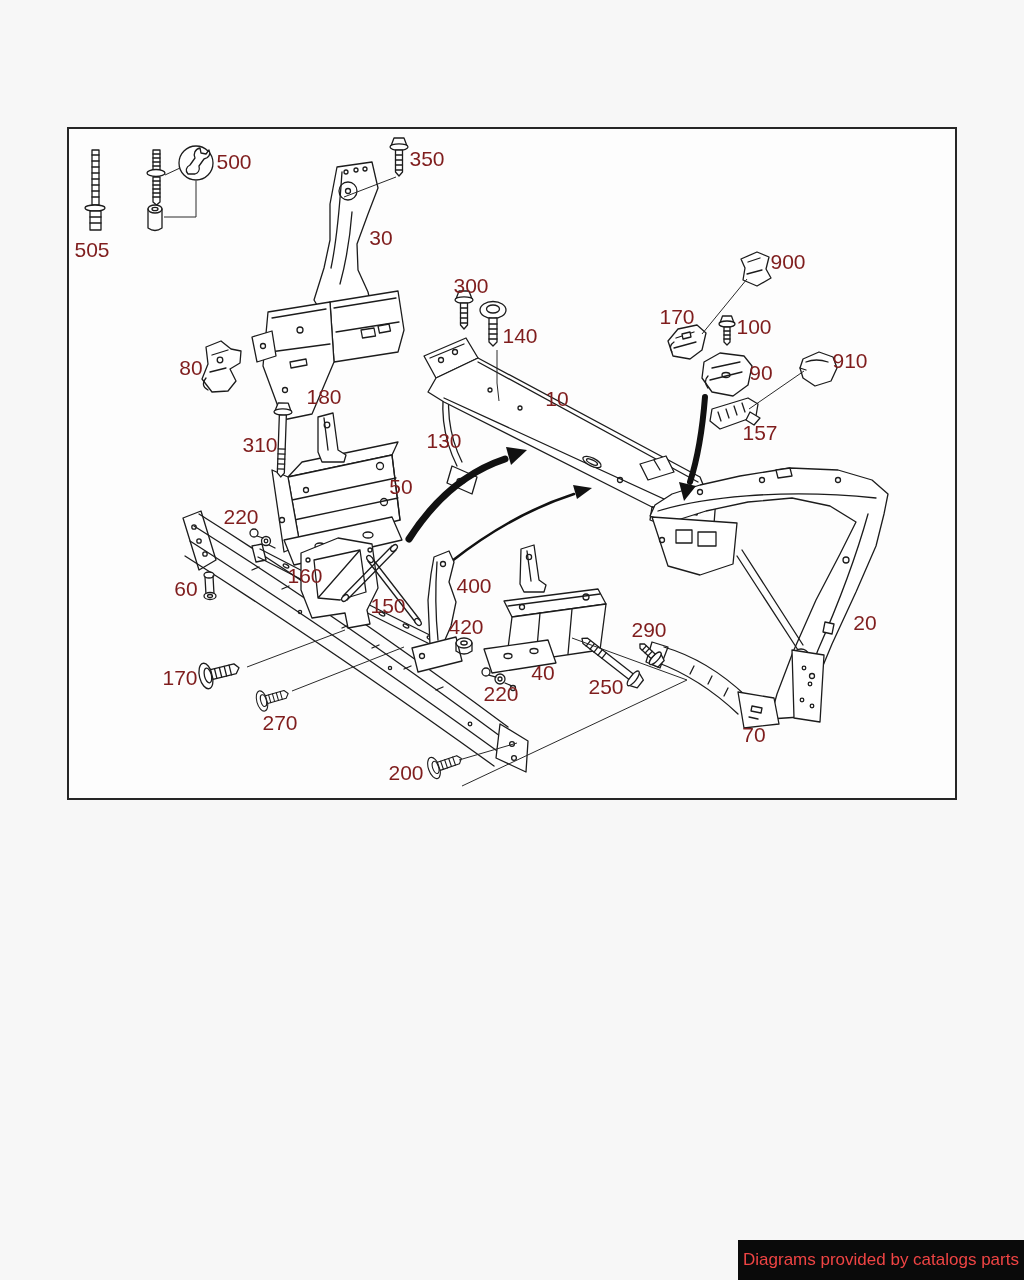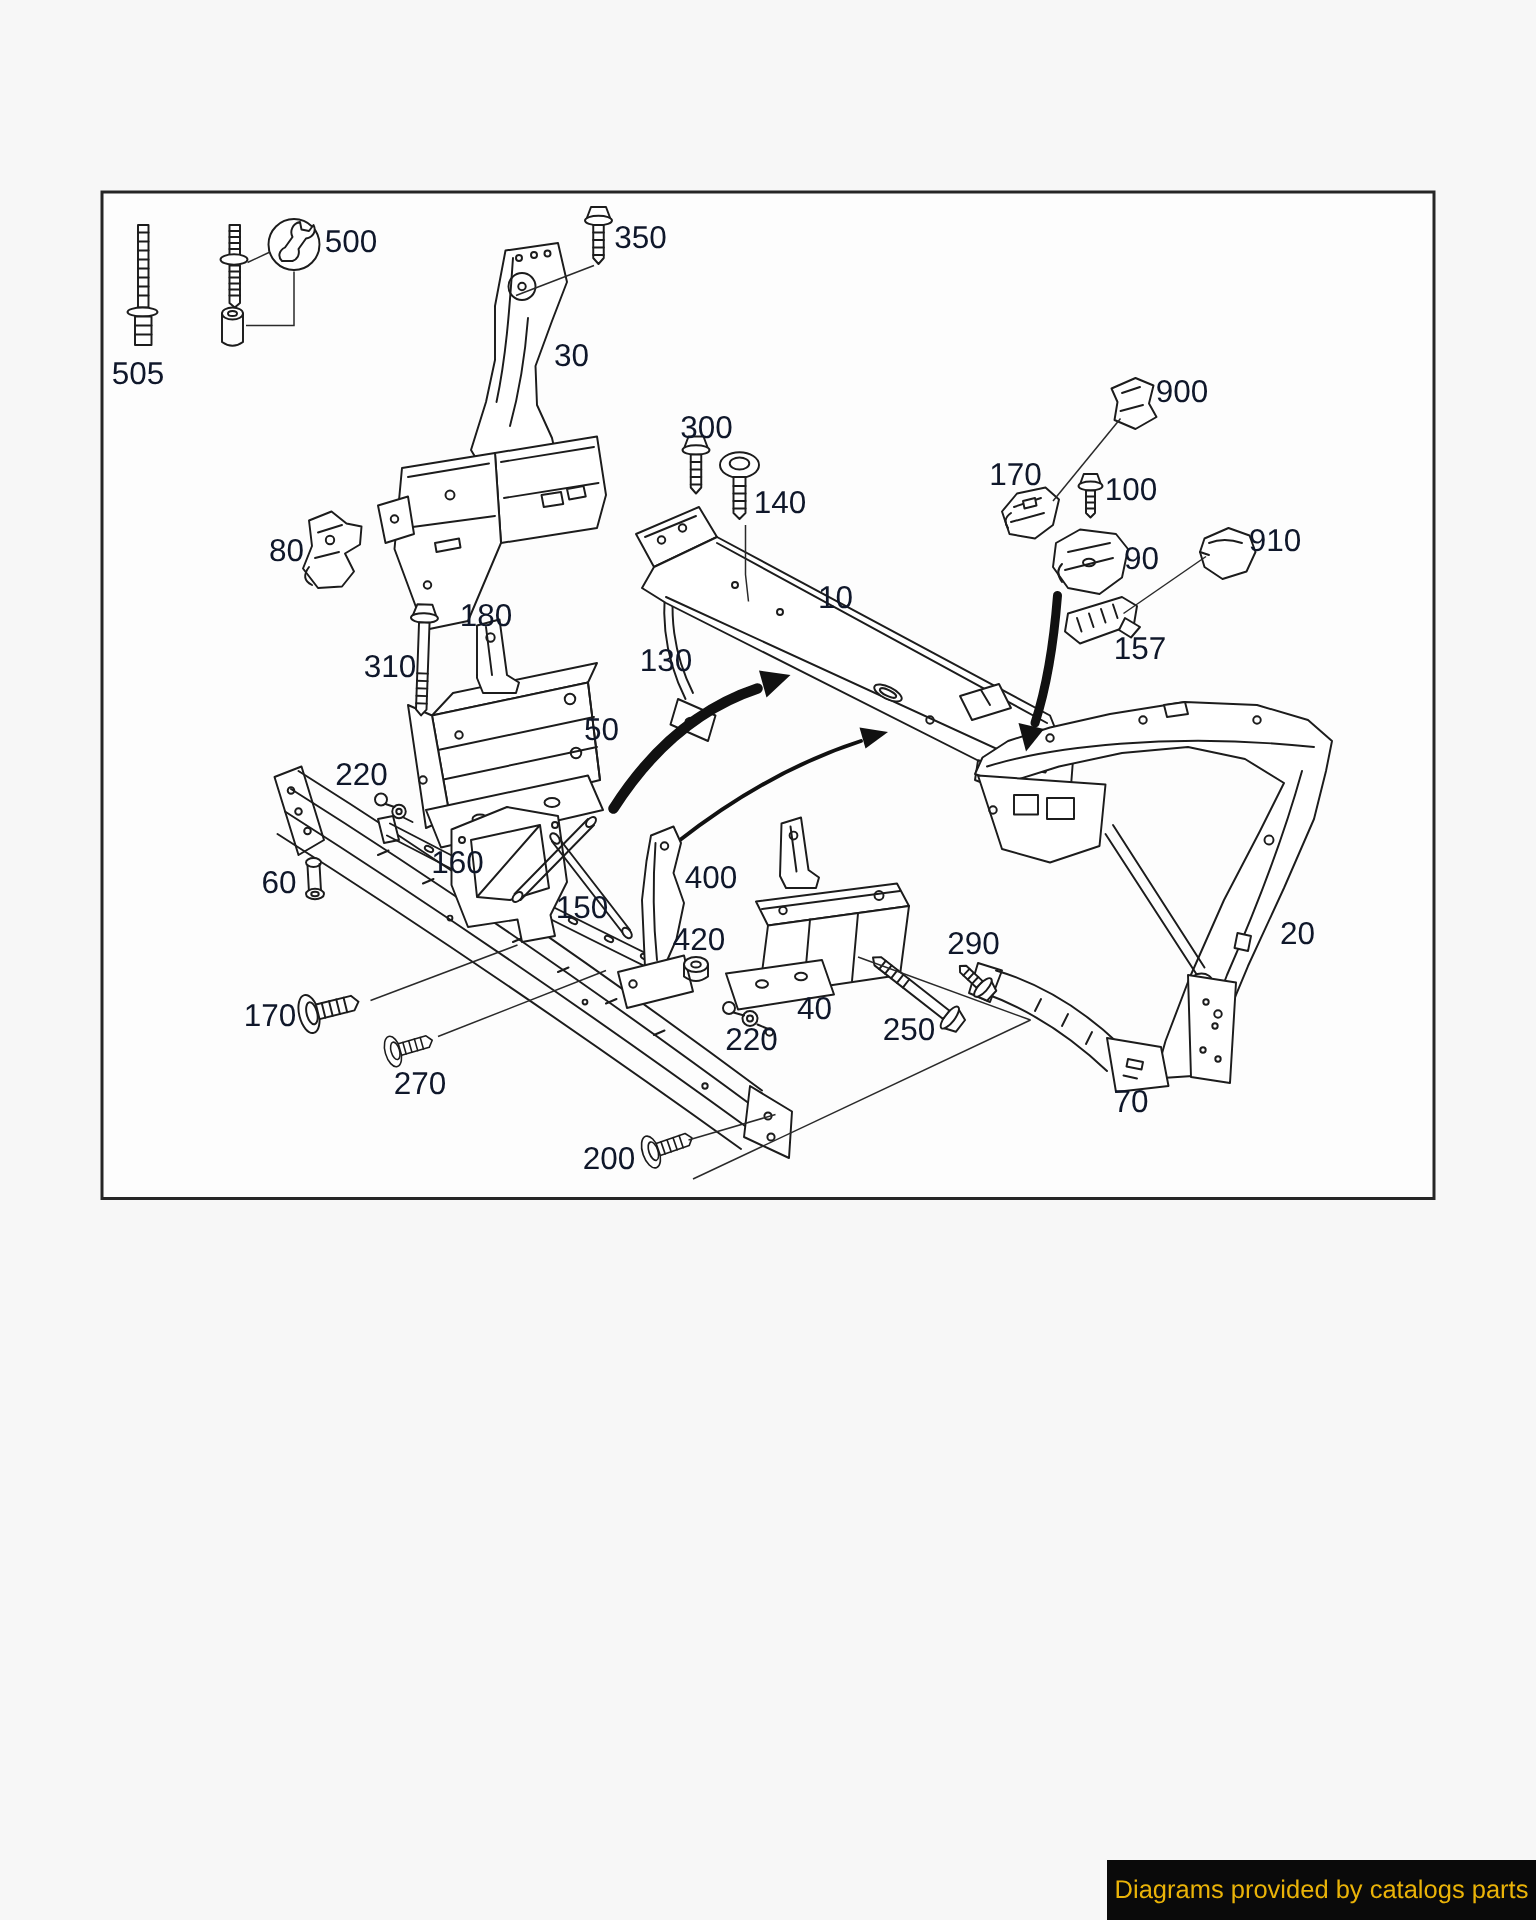--- a/index.html
+++ b/index.html
@@ -15,27 +15,27 @@
   svg.art *{vector-effect:none;}
   .ln{stroke:#1c1c1c;fill:none;stroke-width:1.3;stroke-linejoin:round;stroke-linecap:round;}
   .fw{stroke:#1c1c1c;fill:#ffffff;stroke-width:1.3;stroke-linejoin:round;}
   .thin{stroke:#2a2a2a;fill:none;stroke-width:1;}
   .arrA{stroke:#111;fill:none;stroke-width:7;stroke-linecap:round;}
   .arrB{stroke:#111;fill:none;stroke-width:2.6;stroke-linecap:round;}
   .arrC{stroke:#111;fill:none;stroke-width:6;stroke-linecap:round;}
   .ah{fill:#111;stroke:none;}
   .callout{
     position:absolute;transform:translate(-50%,-50%);
-    font-size:21px;color:#0f172a;white-space:nowrap;letter-spacing:0px;
+    font-size:21px;color:#7f1d1d;white-space:nowrap;letter-spacing:0px;
   }
   .credit-bar{
     position:absolute;left:738px;top:1240px;width:286px;height:40px;
     background:#0a0a0a;display:flex;align-items:center;justify-content:center;
   }
-  .credit-bar span{font-size:17px;color:#eab308;}
+  .credit-bar span{font-size:17px;color:#ef4444;}
 </style>
 </head>
 <body>
 
 <div class="diagram-frame"></div>
 
 <svg class="art" viewBox="0 0 1024 1280" aria-hidden="true">
   <defs>
     <g id="boltM">
       <path class="fw" d="M-8,0 L-5,-8 L5,-8 L8,0 Z"></path>
@@ -350,21 +350,21 @@
 <span class="callout" style="left:557px;top:399px">10</span>
 <span class="callout" style="left:444px;top:441px">130</span>
 <span class="callout" style="left:788px;top:262px">900</span>
 <span class="callout" style="left:677px;top:317px">170</span>
 <span class="callout" style="left:754px;top:327px">100</span>
 <span class="callout" style="left:761px;top:373px">90</span>
 <span class="callout" style="left:850px;top:361px">910</span>
 <span class="callout" style="left:760px;top:433px">157</span>
 <span class="callout" style="left:191px;top:368px">80</span>
 <span class="callout" style="left:260px;top:445px">310</span>
-<span class="callout" style="left:324px;top:411px">180</span>
+<span class="callout" style="left:324px;top:397px">180</span>
 <span class="callout" style="left:401px;top:487px">50</span>
 <span class="callout" style="left:241px;top:517px">220</span>
 <span class="callout" style="left:305px;top:576px">160</span>
 <span class="callout" style="left:388px;top:606px">150</span>
 <span class="callout" style="left:474px;top:586px">400</span>
 <span class="callout" style="left:466px;top:627px">420</span>
 <span class="callout" style="left:186px;top:589px">60</span>
 <span class="callout" style="left:180px;top:678px">170</span>
 <span class="callout" style="left:280px;top:723px">270</span>
 <span class="callout" style="left:406px;top:773px">200</span>

